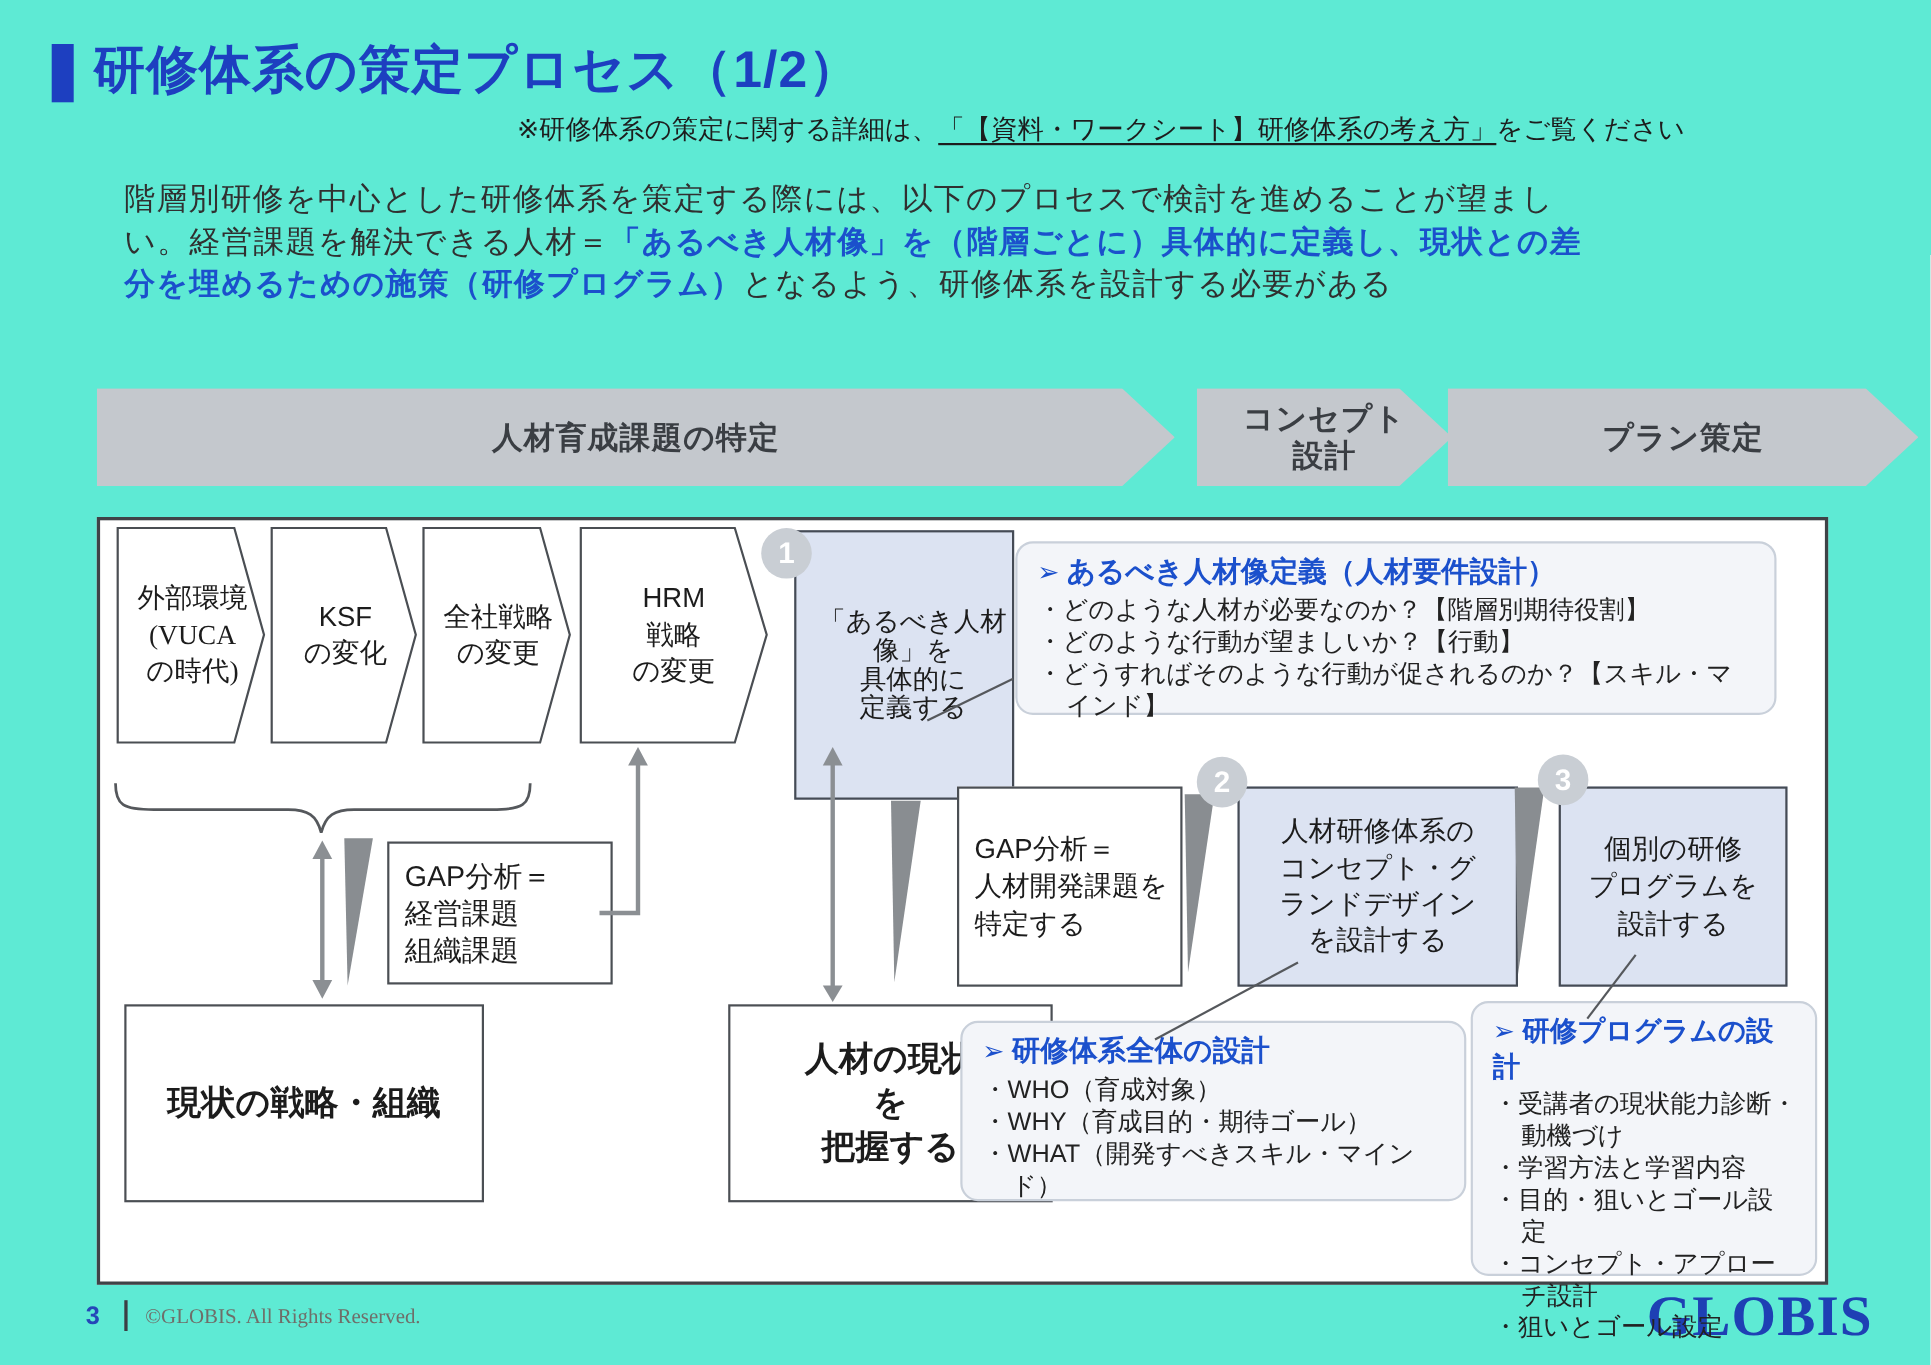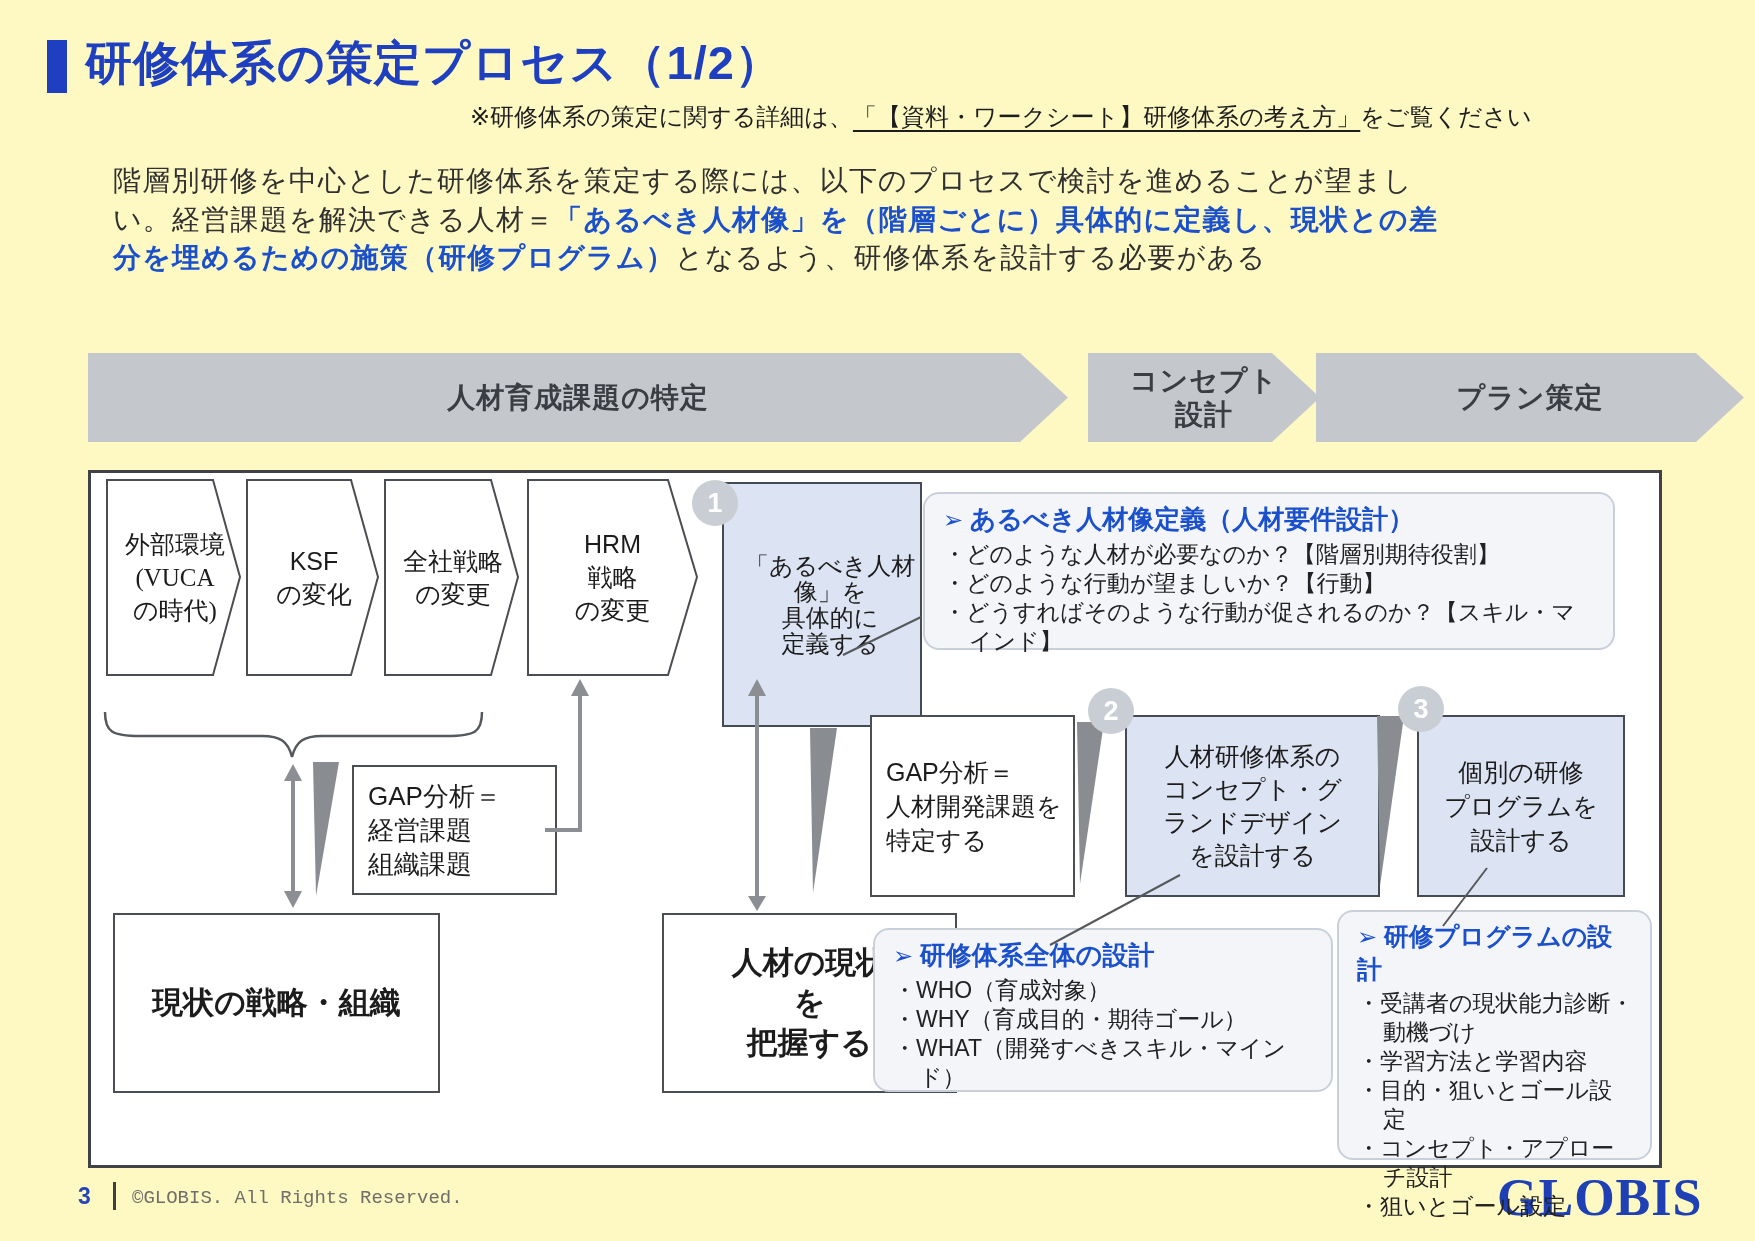--- a/index.html
+++ b/index.html
@@ -14,21 +14,21 @@
     --badge-gray:#c9ced4;
     --arrow-gray:#8b8f93;
     --line-dark:#55585c;
     --logo-blue:#1e40b4;
     --footer-gray:#6f6e69;
     --ink:#1c1c1c;
   }
   *{margin:0;padding:0;box-sizing:border-box;}
   html,body{background:#e8e8e8;}
   body{font-family:"Liberation Sans","DejaVu Sans",sans-serif;}
-  .page{position:relative;width:1755px;height:1241px;background:#fef9c3;overflow:hidden;}
+  .page{position:relative;width:1755px;height:1241px;background:#5eead4;overflow:hidden;}
   .ml{white-space:pre-line;margin-left:12px;}
 
   
   .title-bar{position:absolute;left:47px;top:40px;width:20px;height:53px;background:var(--blue-title,#1d3fc0);}
   .page-title{position:absolute;left:85px;top:32px;font-size:47px;font-weight:600;letter-spacing:1px;color:var(--blue-title,#1d3fc0);}
   .note{position:absolute;left:470px;top:101px;font-size:24px;color:#1d1d1d;}
   .note .link{text-decoration:underline;text-underline-offset:5px;}
   .intro{position:absolute;left:113px;top:139px;width:1345px;font-size:28px;line-height:38.5px;letter-spacing:1.2px;color:#303030;margin-top:23px;}
   .intro .hl{color:var(--blue-text,#1b50cc);font-weight:700;}
 
@@ -63,21 +63,21 @@
   .callout-title{font-size:26px;font-weight:700;color:var(--blue-text,#1b50cc);margin-bottom:3px;}
   .callout-title::before{content:"\27A2\00a0";font-size:24px;}
   .callout ul{list-style:none;font-size:23px;line-height:29px;}
   .callout li{padding-left:26px;text-indent:-26px;}
   .callout li::before{content:"\30FB";}
 
   
   .page-num{position:absolute;left:78px;top:1183px;font-size:23px;font-weight:700;color:#2546b8;}
   .footer-div{position:absolute;left:113px;top:1182px;width:3px;height:28px;background:#3c3f44;}
   .copyright{position:absolute;left:132px;top:1187px;font-size:19px;color:var(--footer-gray,#6f6e69);
-             font-family:Liberation Mono, monospace;}
+             font-family:Liberation Serif, serif;}
   .logo{position:absolute;left:1497px;top:1168px;font-size:52px;font-weight:600;color:var(--logo-blue,#1e40b4);
         font-family:"Liberation Serif","DejaVu Serif",serif;letter-spacing:1px;}
 </style>
 </head>
 <body>
 
 <div class="page">
 
   <div class="title-bar"></div>
   <h1 class="page-title">研修体系の策定プロセス（1/2）</h1>

